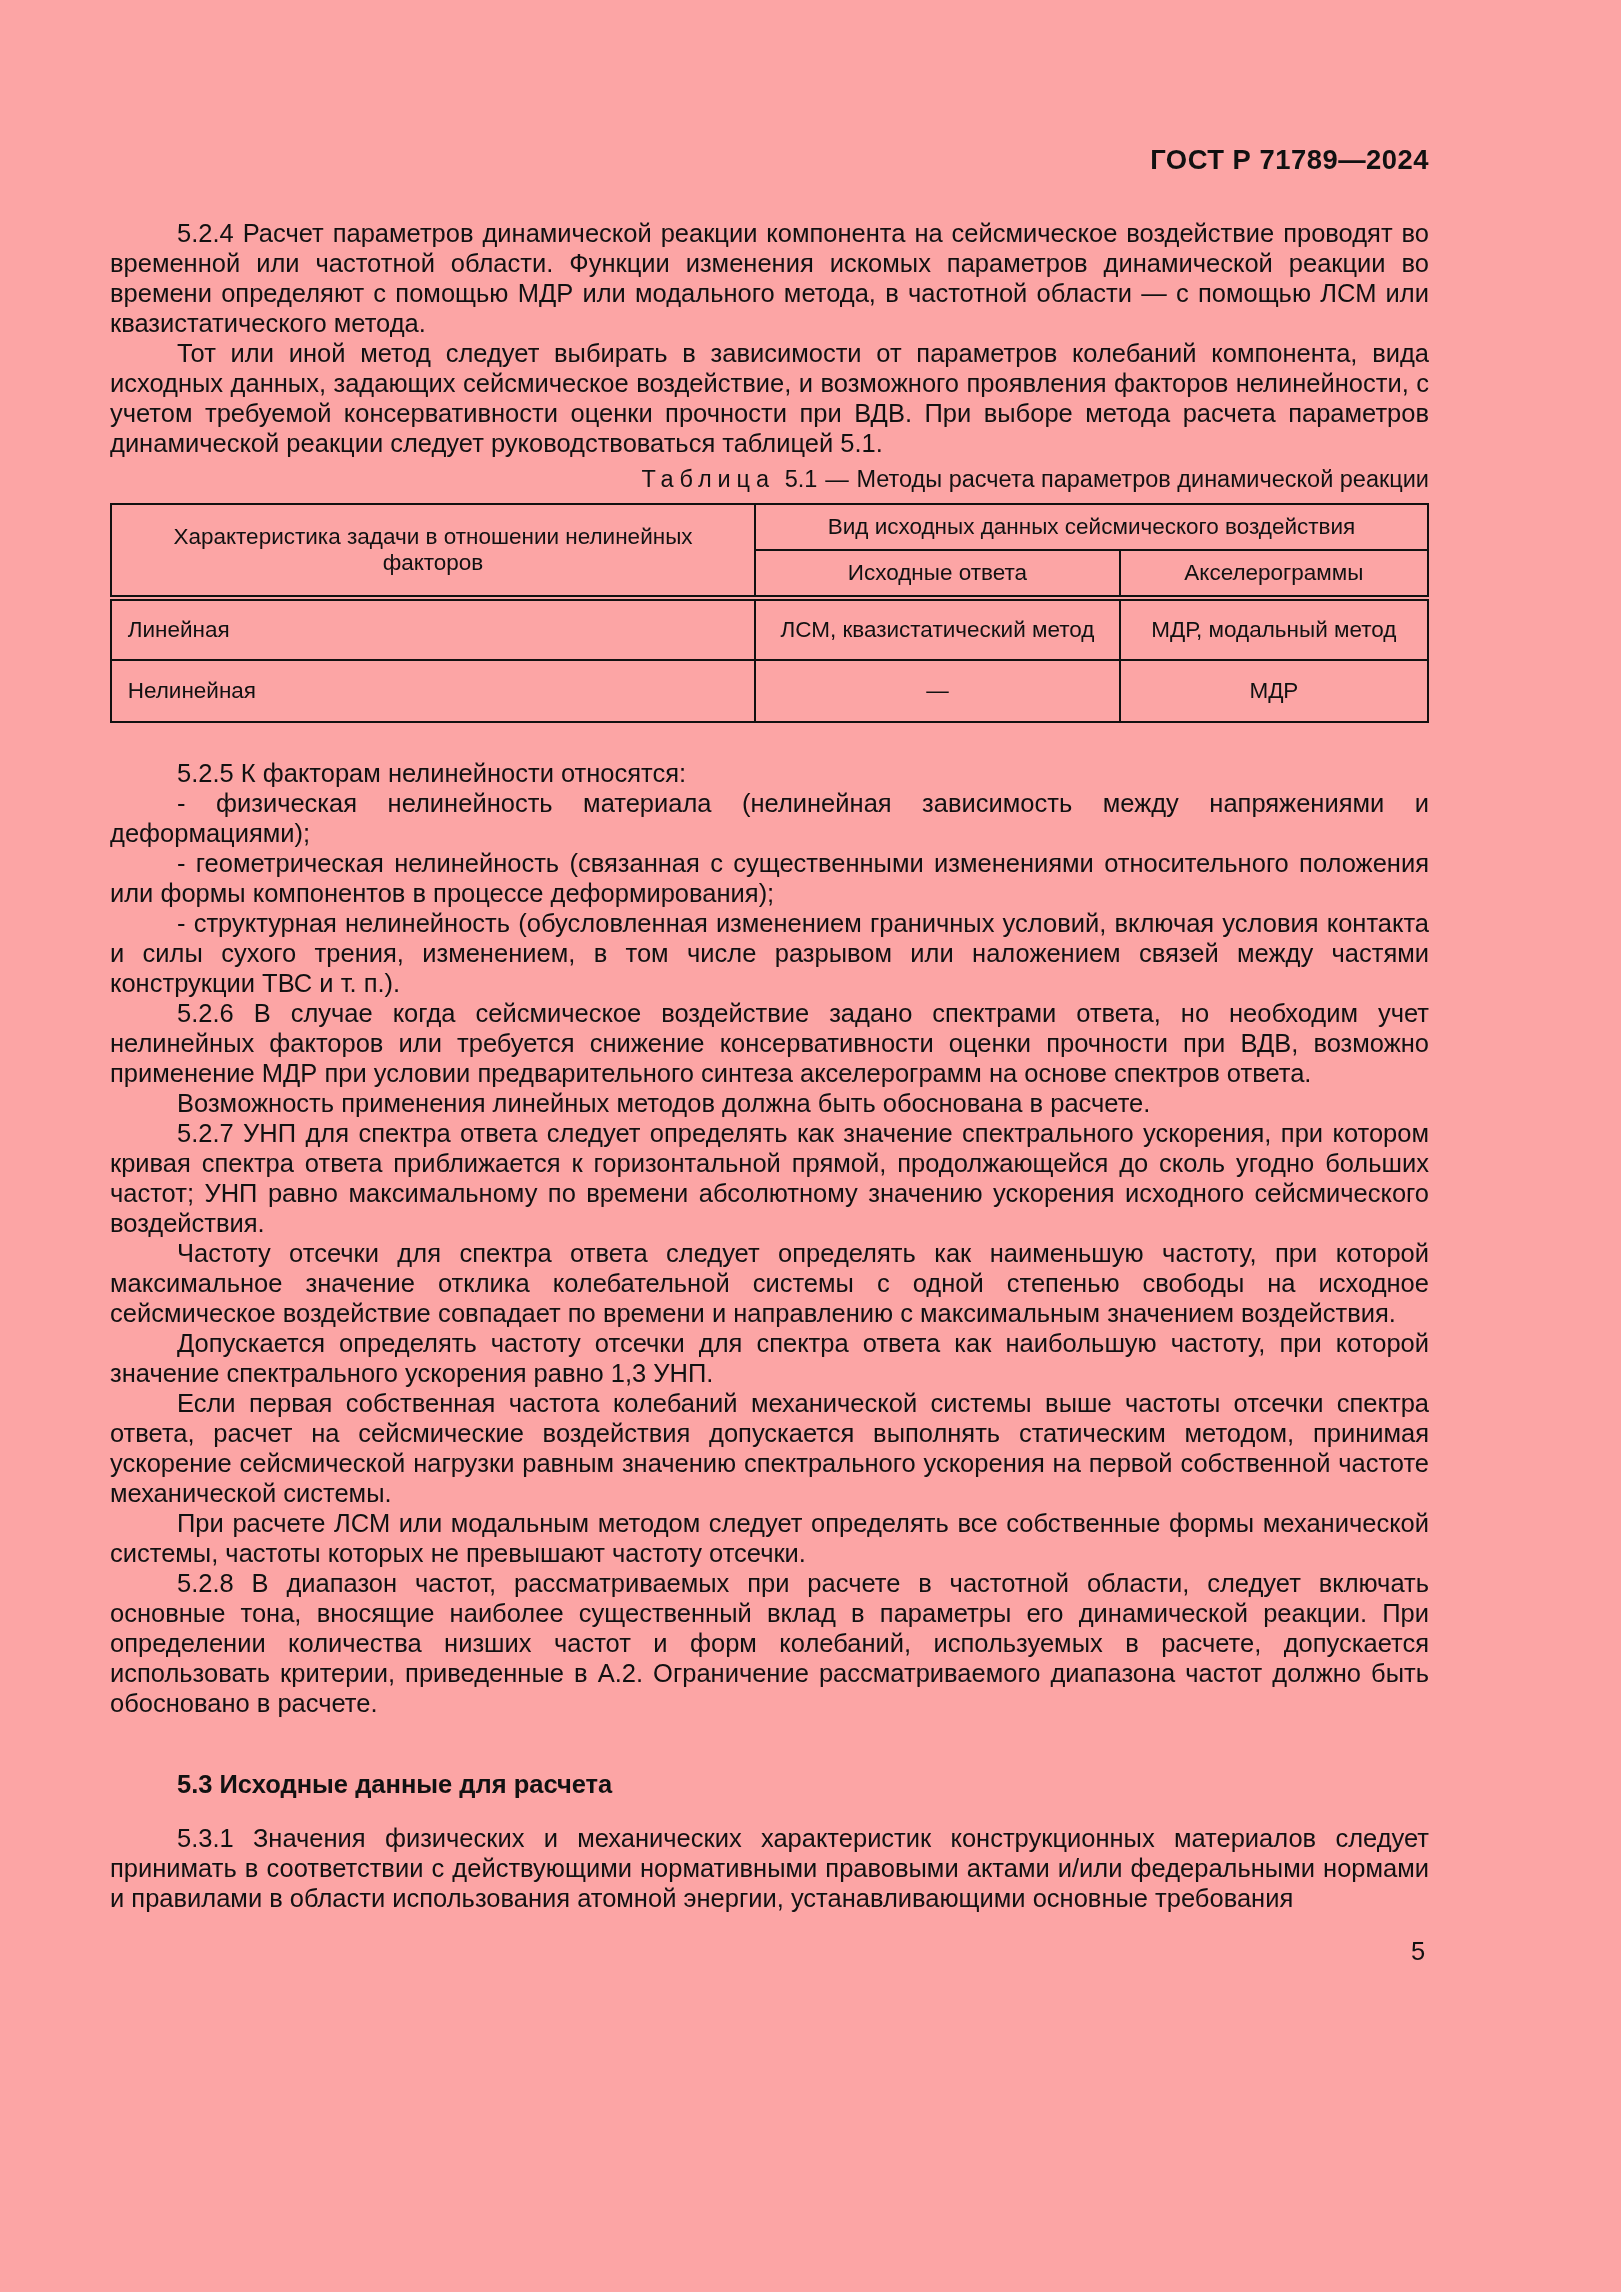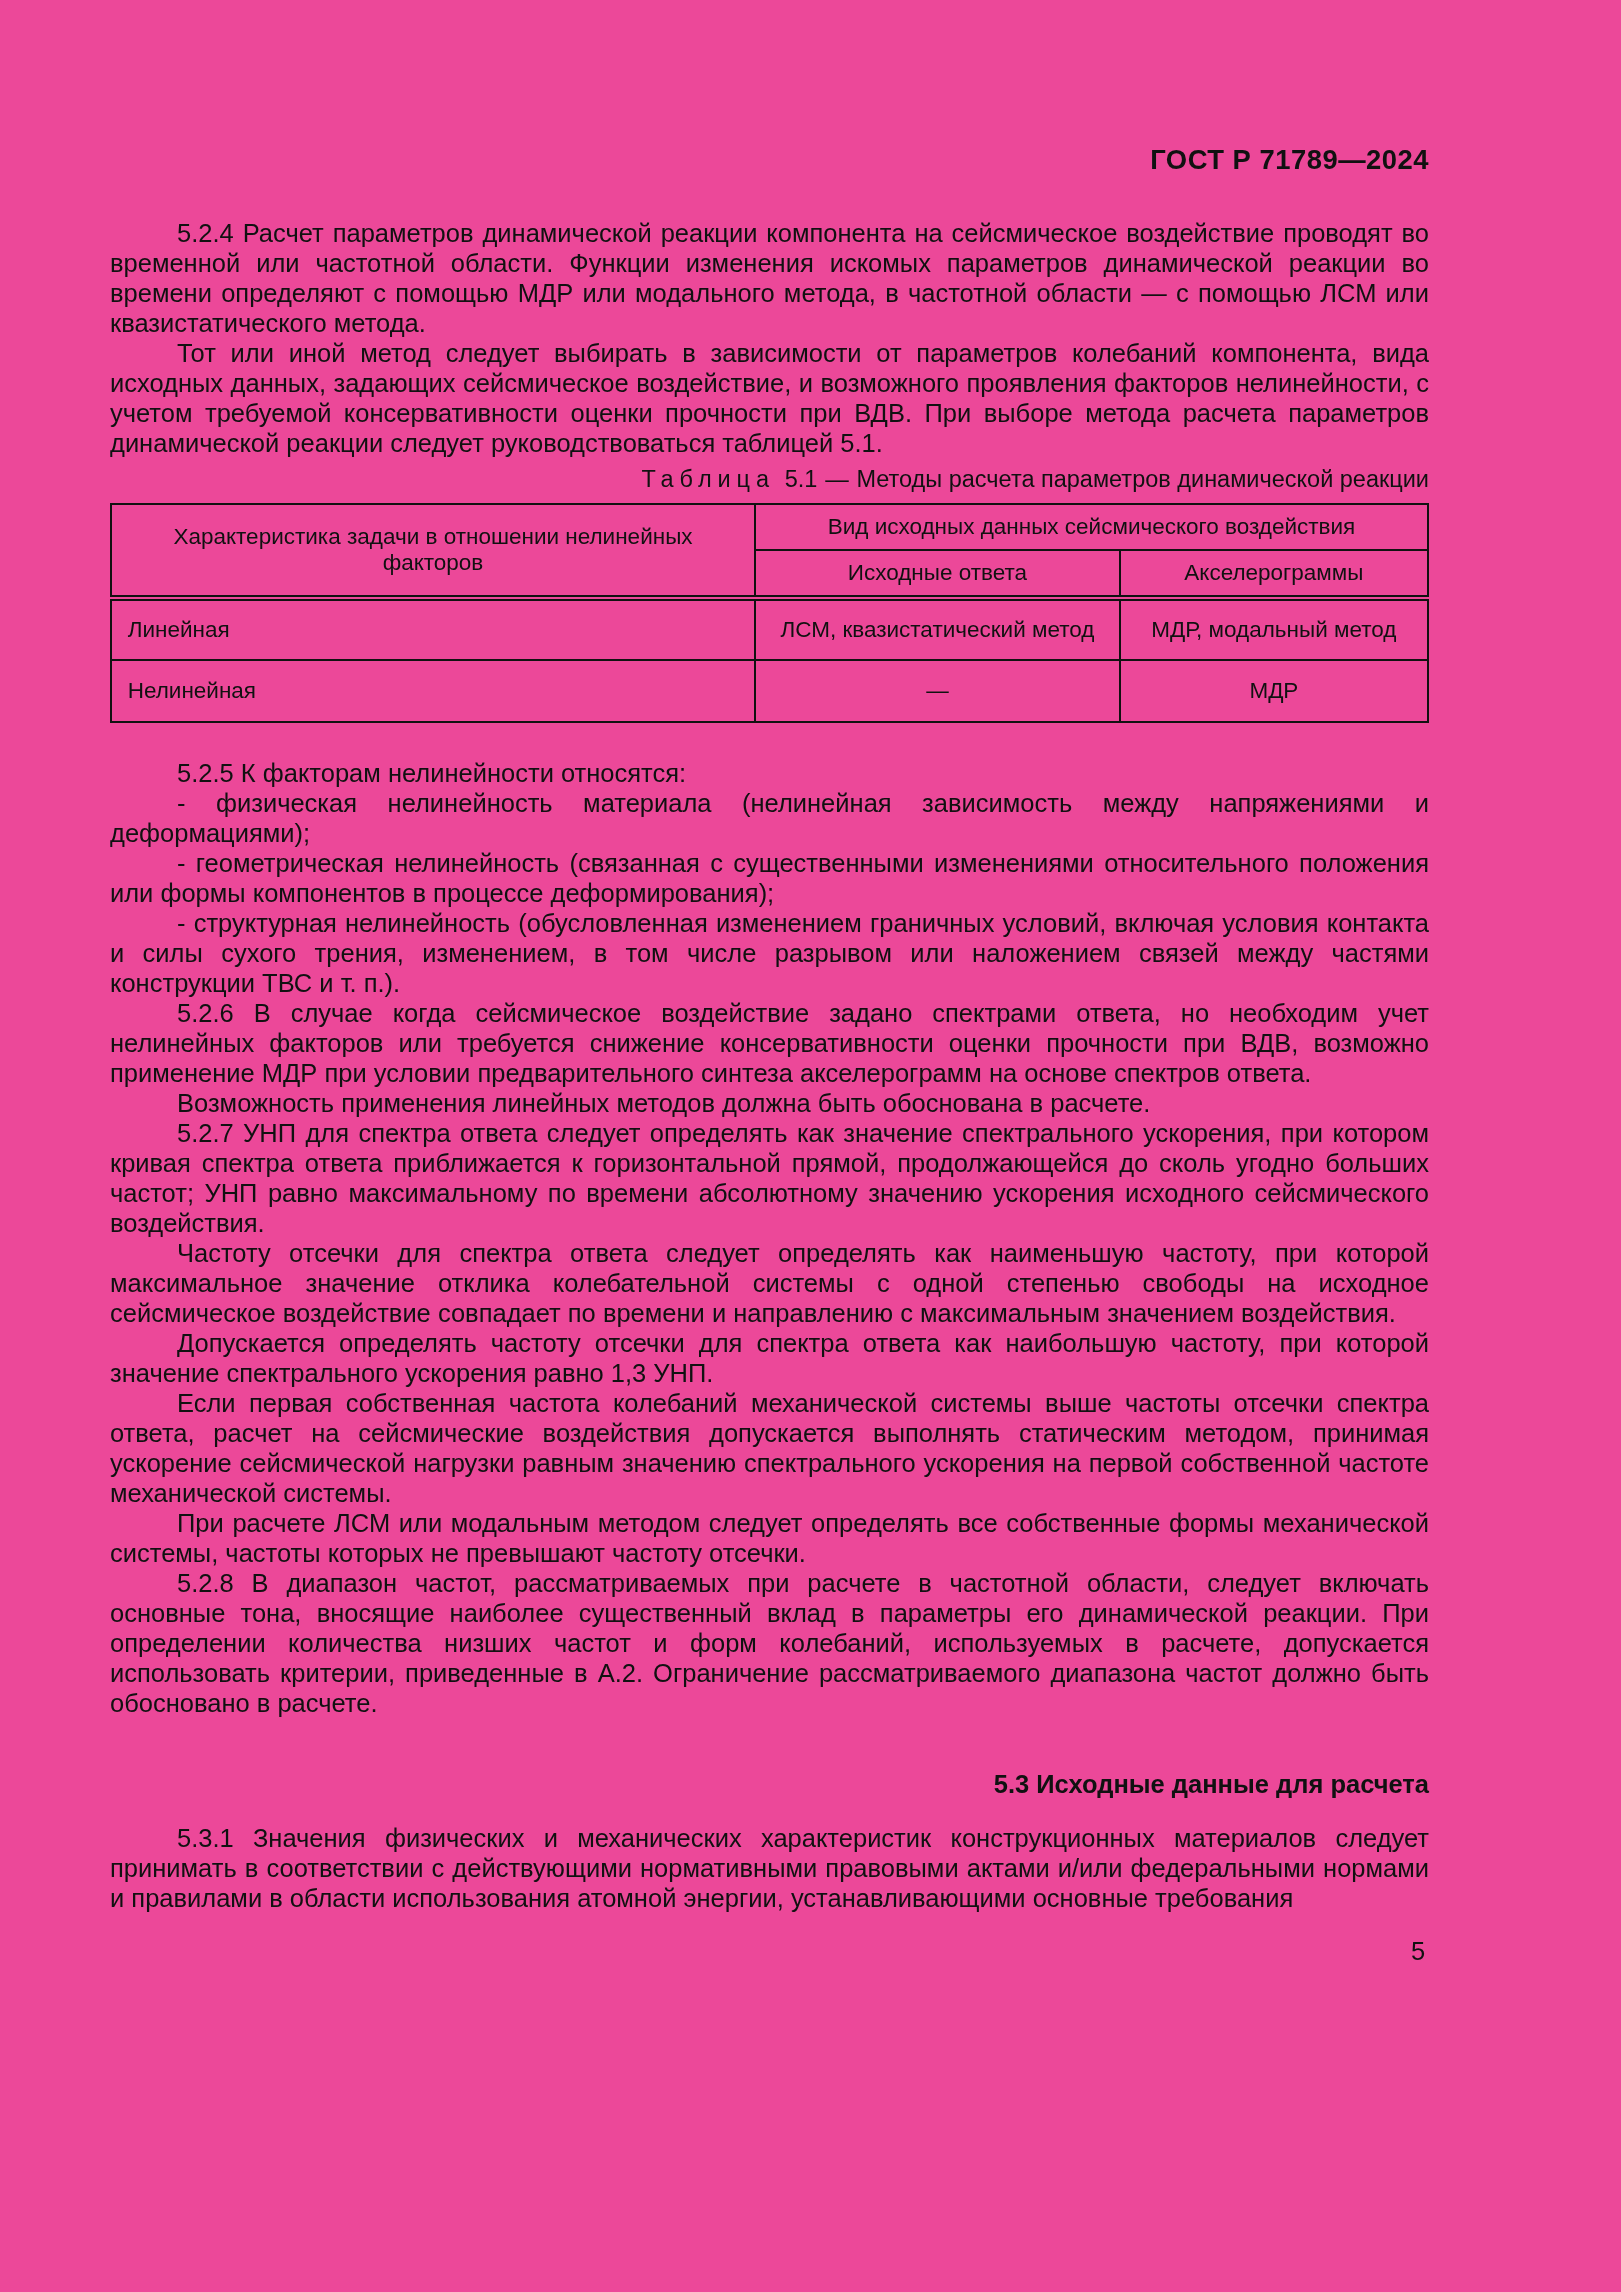--- a/index.html
+++ b/index.html
@@ -3,21 +3,21 @@
 <meta charset="utf-8">
 <style>
   * { margin: 0; padding: 0; box-sizing: border-box; }
   html, body { background: #ffffff; }
   body {
     width: 1621px; height: 2293px;
     position: relative;
     font-family: "Liberation Sans", "DejaVu Sans", sans-serif;
     color: #111111;
   }
-  .page { position: absolute; inset: 0; background: #ec4899; }
+  .page { position: absolute; inset: 0; background: #fca5a5; }
   .content { position: absolute; left: 110px; top: 145px; width: 1319px; }
 
   .doc-header {
     text-align: right;
     font-weight: 700;
     font-size: 27.4px;
     line-height: 30px;
     letter-spacing: 0.5px;
     margin-bottom: 43px;
   }
@@ -63,21 +63,21 @@
   .td-task { text-align: left; padding-left: 15.7px !important; }
   .td-center { text-align: center; }
 
   .subheading {
     font-size: 25.5px;
     line-height: 30px;
     font-weight: 700;
     text-indent: 67px;
     margin-top: 51px;
     margin-bottom: 23.5px;
-    text-align: right;
+    text-align: left;
   }
 
   .page-number {
     margin-top: 23.5px;
     text-align: right;
     font-size: 25.5px;
     line-height: 30px;
     padding-right: 3.9px;
   }
 </style>

